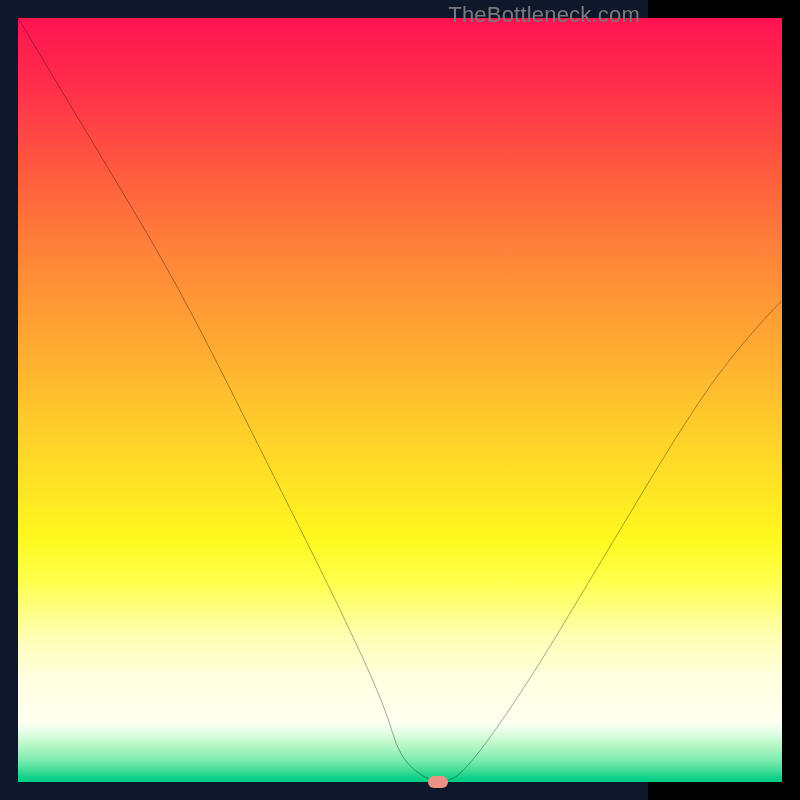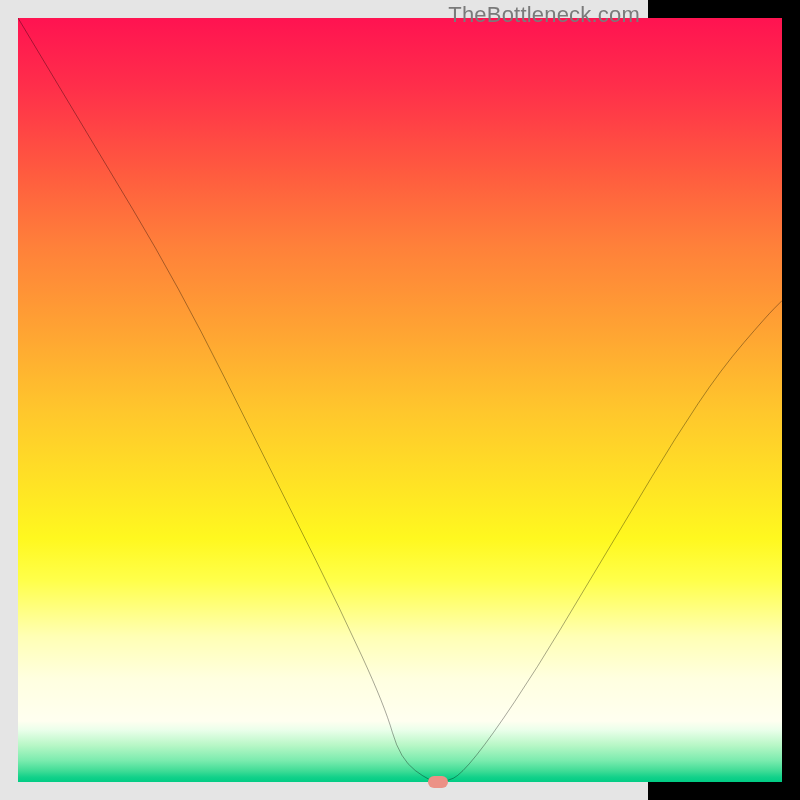--- a/index.html
+++ b/index.html
@@ -8,21 +8,21 @@
     width: 800px;
     height: 800px;
     background: #000;
     font-family: Arial, Helvetica, sans-serif;
     overflow: hidden;
   }
   .outer {
     position: relative;
     width: 648px;
     height: 800px;
-    background: #e5e5e5;
+    background: #0f172a;
   }
   .watermark {
     position: absolute;
     top: 2px;
     right: 8px;
     color: #7a7a7a;
     font-size: 22px;
     font-weight: 500;
     z-index: 30;
     letter-spacing: 0.2px;

